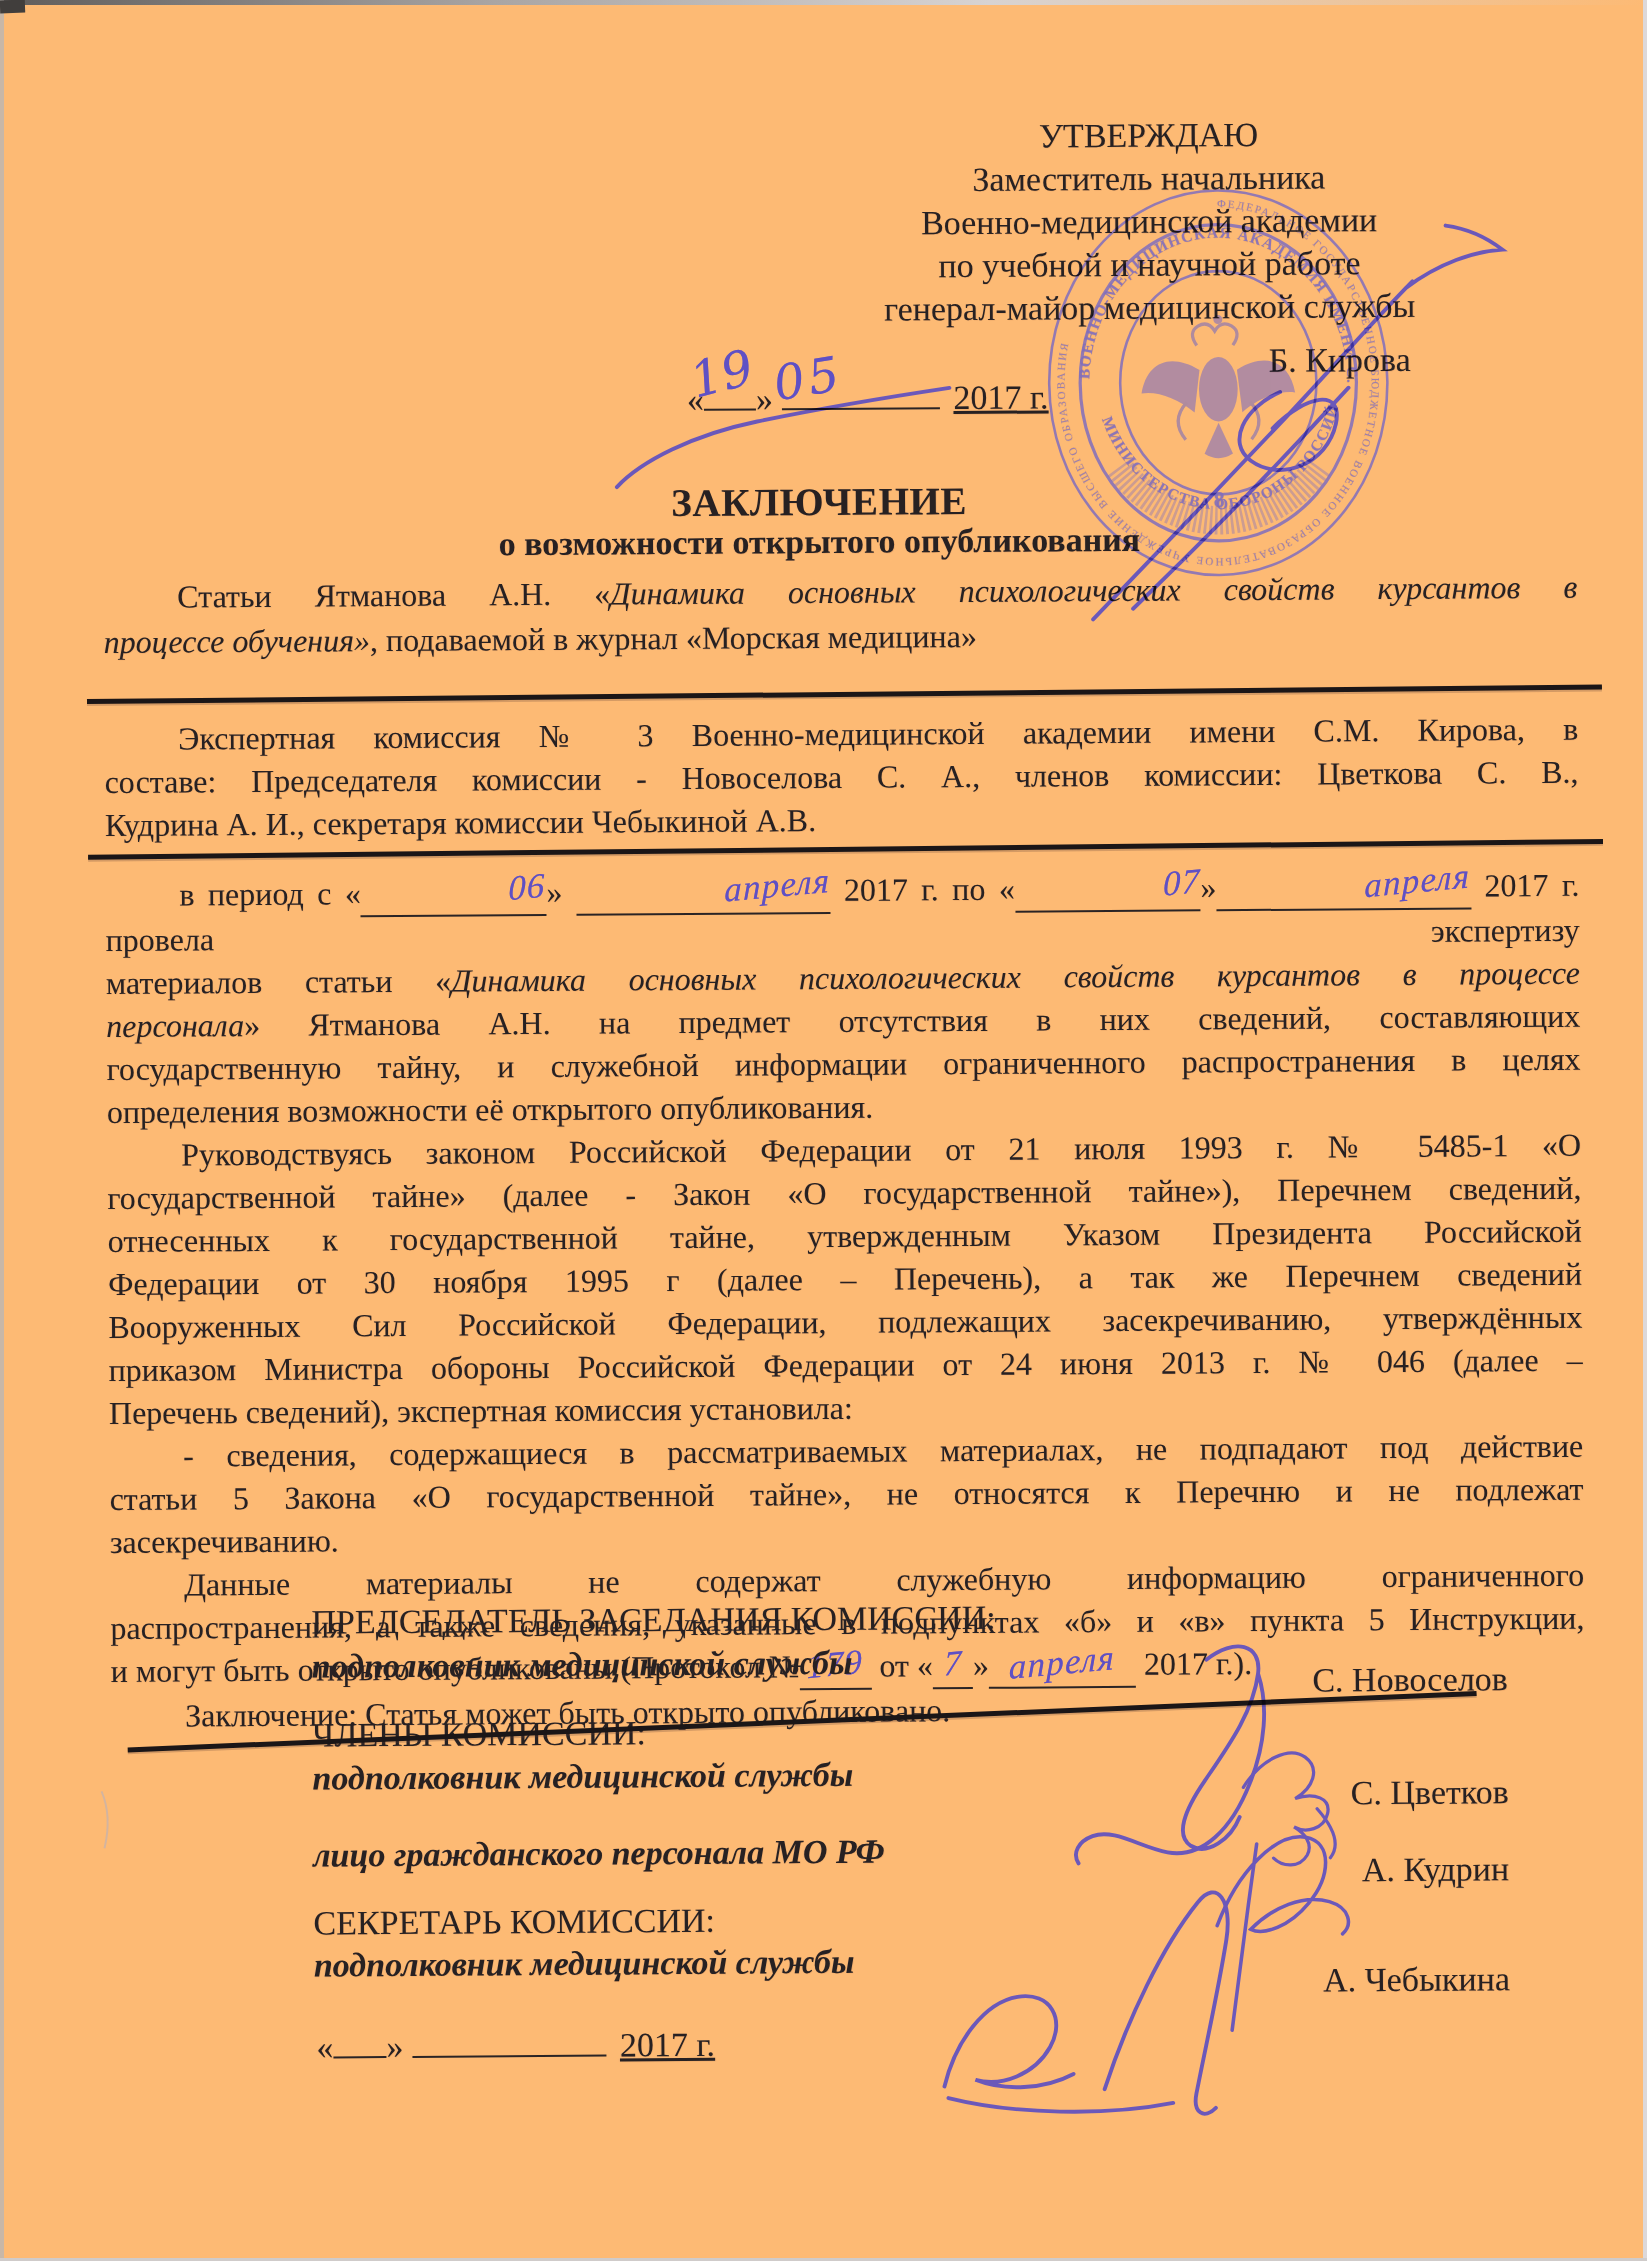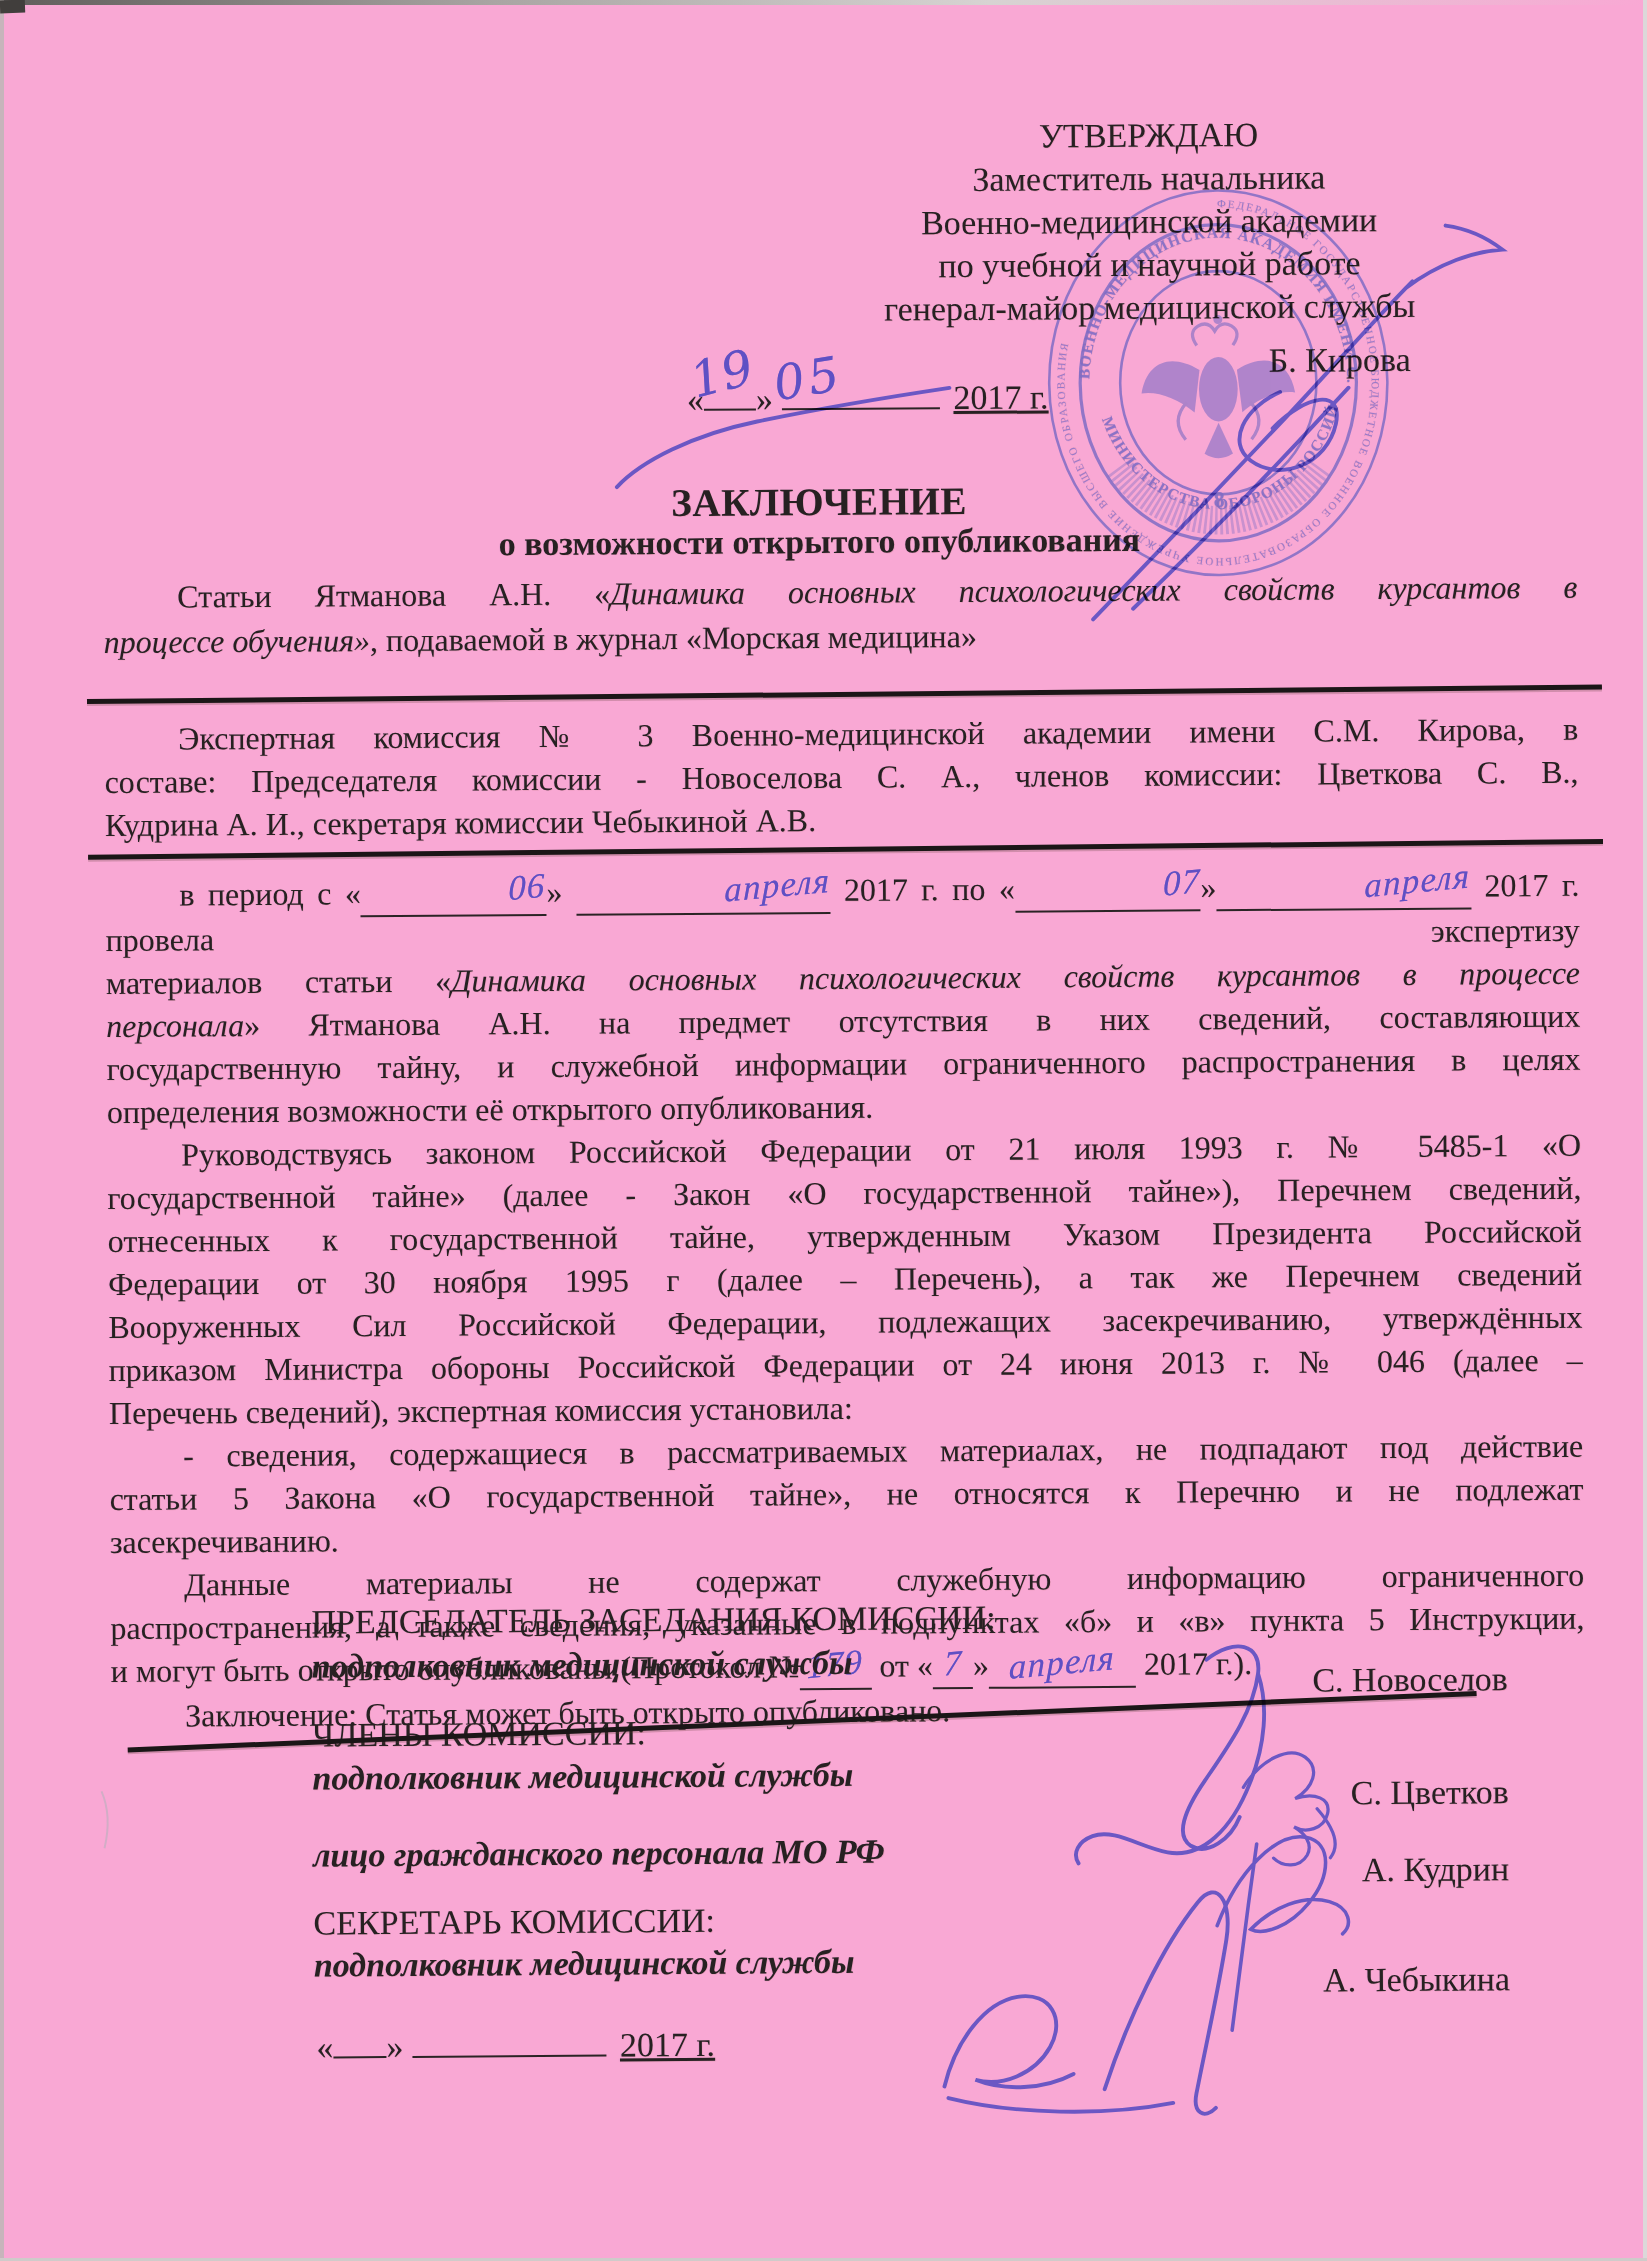--- a/index.html
+++ b/index.html
@@ -1,18 +1,18 @@
 <!DOCTYPE html>
 <html style="font-size:10.3px"><head>
 <meta charset="utf-8">
 <style>
   html,body{margin:0;padding:0;background:#888;}
   .page{
     position:relative;width:1647px;height:2261px;overflow:hidden;
-    background:#f9a8d4;
+    background:#fdba74;
     font-family:"Liberation Serif","DejaVu Serif",serif;
     color:#272122;
   }
   .scan{position:absolute;inset:0;transform:rotate(-0.4deg);transform-origin:50% 50%;}
   .doc-text{text-shadow:0.6px 0.6px 0 rgba(150,80,50,.14),-0.6px 0 0 rgba(60,70,150,.10);}
 
   
   .edge-top{position:absolute;left:0;top:0;width:1647px;height:5.2px;
     background:linear-gradient(to right,#5f5c5a,#a9a5a3 30%,#d7d3d2 60%,rgba(215,211,210,0));z-index:40;}
   .edge-left{position:absolute;left:0;top:0;width:3.9px;height:2261px;background:#bab6b4;opacity:.8;z-index:40;}

